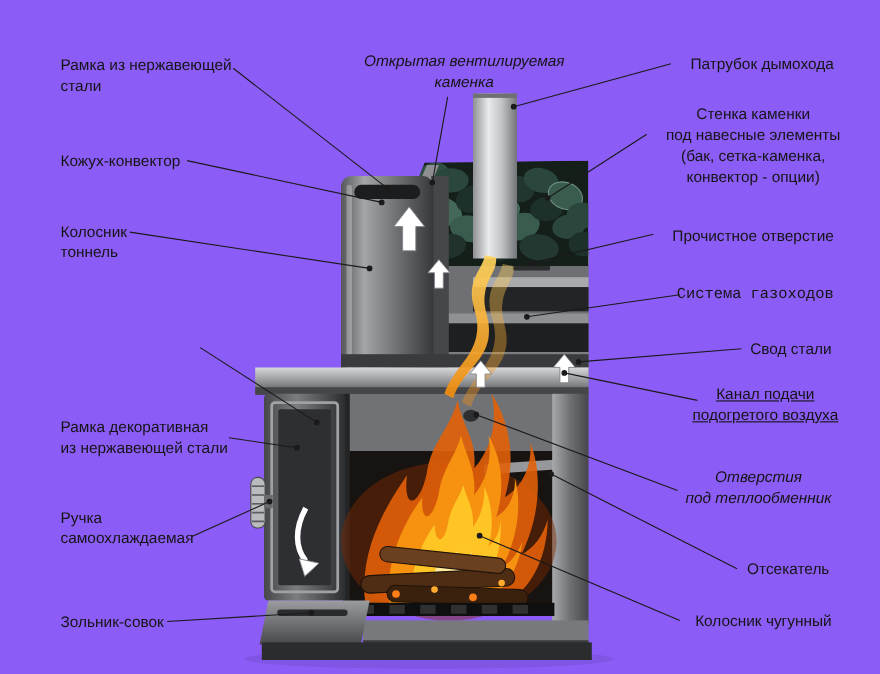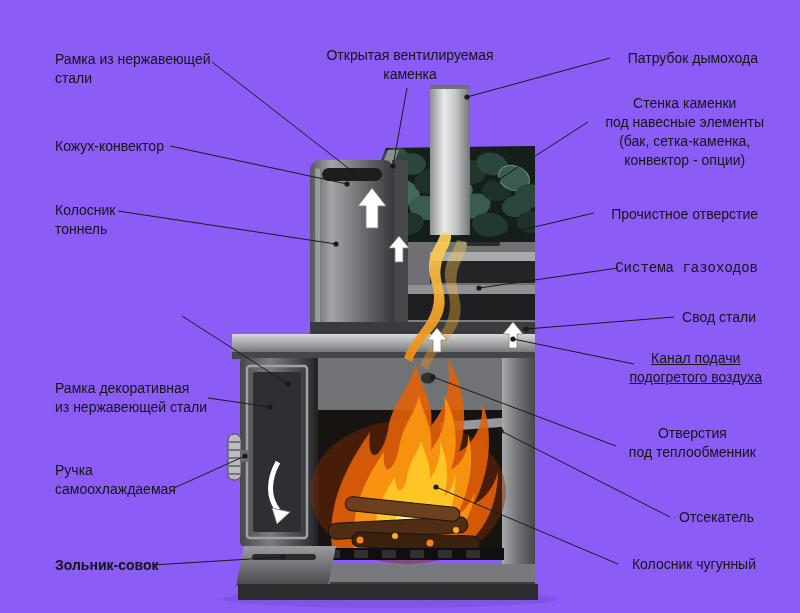--- a/index.html
+++ b/index.html
@@ -238,33 +238,33 @@
 
   <div class="lbl" style="left:55px; top:50px;">Рамка из нержавеющей
 стали</div>
   <div class="lbl" style="left:55px; top:137px;">Кожух-конвектор</div>
   <div class="lbl" style="left:55px; top:201px;">Колосник
 тоннель</div>
   <div class="lbl" style="left:55px; top:379px;">Рамка декоративная
 из нержавеющей стали</div>
   <div class="lbl" style="left:55px; top:461px;">Ручка
 самоохлаждаемая</div>
-  <div class="lbl" style="left:55px; top:556px;font-weight:bold;">Зольник-совок</div>
-
-  <div class="lbl c" style="left:310px; top:46px; width:200px;">Открытая вентилируемая
+  <div class="lbl" style="left:55px; top:556px;">Зольник-совок</div>
+
+  <div class="lbl c" style="left:322px; top:46px; width:200px;font-style:italic;">Открытая вентилируемая
 каменка</div>
 
   <div class="lbl r" style="right:42px; top:49px;">Патрубок дымохода</div>
   <div class="lbl c" style="right:36px; top:94px;">Стенка каменки
 под навесные элементы
 (бак, сетка-каменка,
 конвектор - опции)</div>
   <div class="lbl r" style="right:42px; top:205px;">Прочистное отверстие</div>
   <div class="lbl r" style="right:42px; top:259px;font-family:Liberation Mono, monospace;">Система газоходов</div>
   <div class="lbl r" style="right:44px; top:308px;">Свод стали</div>
   <div class="lbl c" style="right:38px; top:349px;text-decoration:underline;">Канал подачи
 подогретого воздуха</div>
-  <div class="lbl c" style="right:44px; top:424px;">Отверстия
+  <div class="lbl c" style="right:44px; top:424px;font-style:italic;">Отверстия
 под теплообменник</div>
   <div class="lbl r" style="right:46px; top:508px;">Отсекатель</div>
   <div class="lbl r" style="right:44px; top:555px;">Колосник чугунный</div>
 
 </div>
 
 </body></html>

